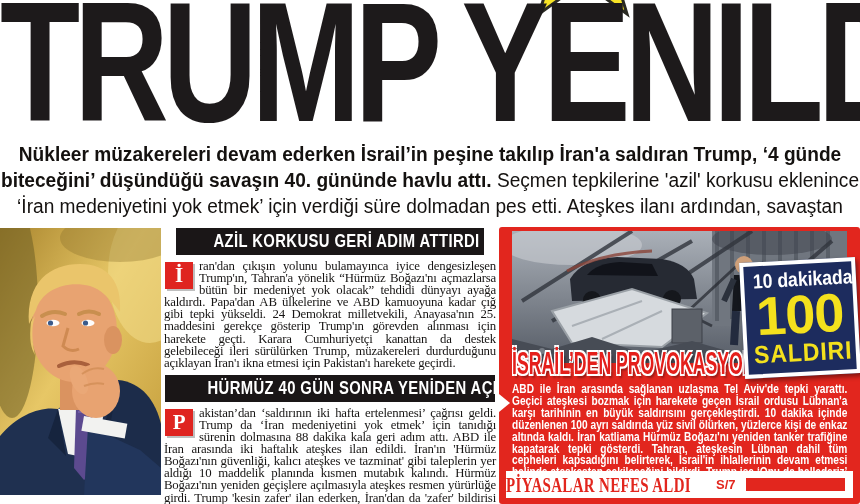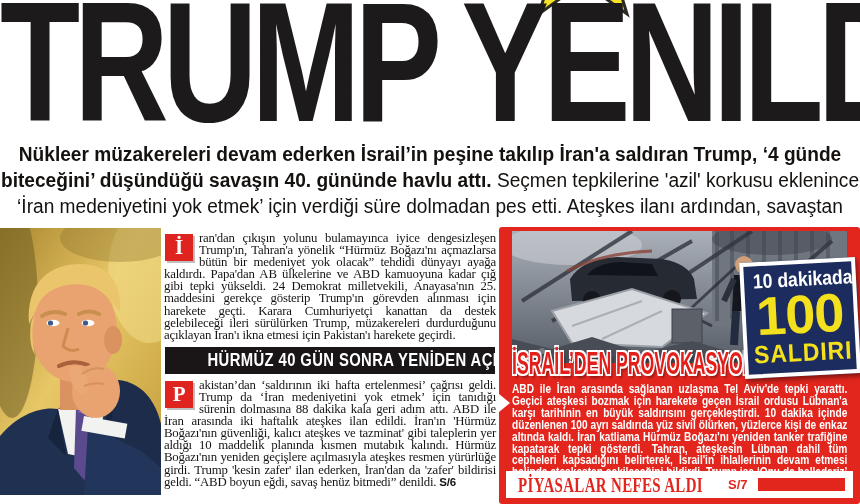--- a/index.html
+++ b/index.html
@@ -57,21 +57,21 @@
   .provok{position:absolute;top:121px;left:13px;z-index:5;}
   .provok-text{display:inline-block;white-space:nowrap;color:#e41f1b;font-weight:700;
         font-size:31px;line-height:1;transform:scaleX(0.57);transform-origin:left top;
         text-shadow:-2px -2px 0 #fff,2px -2px 0 #fff,-2px 2px 0 #fff,2px 2px 0 #fff,4px 4px 3px rgba(0,0,0,.35);}
   .red-body{position:absolute;top:157px;left:13px;width:410px;transform:scaleX(0.818);
         transform-origin:left top;color:#fff;font-weight:700;font-size:12.4px;line-height:11.9px;
         text-align:justify;}
   .notch{position:absolute;left:0;top:167px;width:0;height:0;
         border-top:9px solid transparent;border-bottom:9px solid transparent;border-left:11px solid #fff;}
   .footer-strip{position:absolute;left:7px;right:7px;bottom:6px;height:27px;background:#fff;
-        display:flex;align-items:center;padding:0 4px 0 12px;box-sizing:border-box;}
+        display:flex;align-items:center;padding:0 4px 0 0;box-sizing:border-box;}
   .footer-label{display:inline-block;white-space:nowrap;color:#e2261e;font-weight:700;
         font-size:22px;transform:scaleX(0.68);transform-origin:left center;
         font-family:"Liberation Serif",serif;letter-spacing:.5px;}
   .footer-ref{color:#e2261e;font-weight:700;font-size:13px;margin-left:-62px;}
   .footer-bar{flex:1;height:13px;background:#e2261e;margin-left:10px;margin-right:4px;}
 </style>
 </head>
 <body>
 
 <div class="page">
@@ -136,20 +136,23 @@
       <rect x="84" y="188" width="44" height="15" fill="#f2f2f0" transform="rotate(10 84 188)"></rect>
 
       <ellipse cx="96" cy="163" rx="24" ry="27" fill="#e8a371"></ellipse>
       <ellipse cx="79" cy="152" rx="8" ry="15" fill="#eaa877" transform="rotate(-22 79 152)"></ellipse>
       <path d="M82,146 q10,-8 22,-5 M84,158 q10,-4 20,-2" stroke="#cf8a52" stroke-width="2" fill="none" opacity="0.7"></path>
     </svg>
   </div>
 
   <div class="col-mid">
 
+    <div class="bar bar-1">
+      <span class="bar-text">AZİL KORKUSU GERİ ADIM ATTIRDI</span>
+    </div>
     <div class="article">
       <span class="dropcap">İ</span><span>ran'dan çıkışın yolunu bulamayınca iyice dengesizleşen Trump'ın, Tahran'a yönelik “Hürmüz Boğazı'nı açmazlarsa bütün bir medeniyet yok olacak” tehdidi dünyayı ayağa kaldırdı. Papa'dan AB ülkelerine ve ABD kamuoyuna kadar çığ gibi tepki yükseldi. 24 Demokrat milletvekili, Anayasa'nın 25. maddesini gerekçe gösterip Trump'ın görevden alınması için harekete geçti. Karara Cumhuriyetçi kanattan da destek gelebileceği ileri sürülürken Trump, müzakereleri durdurduğunu açıklayan İran'ı ikna etmesi için Pakistan'ı harekete geçirdi.</span>
     </div>
 
     <div class="bar bar-2">
       <span class="bar-text">HÜRMÜZ 40 GÜN SONRA YENİDEN AÇIK</span>
     </div>
     <div class="article">
       <span class="dropcap">P</span><span>akistan’dan ‘saldırının iki hafta ertelenmesi’ çağrısı geldi. Trump da ‘İran medeniyetini yok etmek’ için tanıdığı sürenin dolmasına 88 dakika kala geri adım attı. ABD ile İran arasında iki haftalık ateşkes ilan edildi. İran'ın 'Hürmüz Boğazı'nın güvenliği, kalıcı ateşkes ve tazminat' gibi taleplerin yer aldığı 10 maddelik planında kısmen mutabık kalındı. Hürmüz Boğazı'nın yeniden geçişlere açılmasıyla ateşkes resmen yürürlüğe girdi. Trump 'kesin zafer' ilan ederken, İran'dan da 'zafer' bildirisi geldi. “ABD boyun eğdi, savaş henüz bitmedi” denildi. </span><span class="pageref">S/6</span>
     </div>

